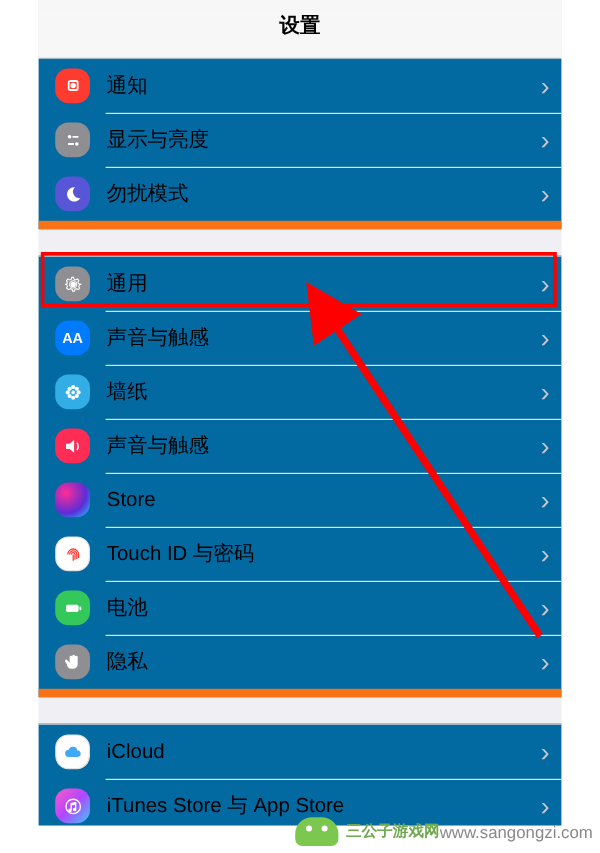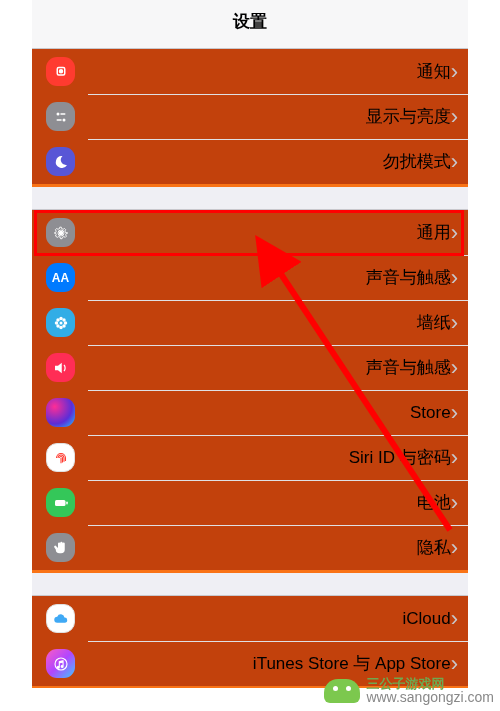--- a/index.html
+++ b/index.html
@@ -30,24 +30,23 @@
     line-height: 28px;
     text-align: center;
     background: #f7f7f8;
     border-bottom: 1px solid #c8c7cc;
     font-size: 17px;
     font-weight: 600;
     padding-top: 0;
   }
   .group {
     margin-top: 22px;
-    background: #c2410c;
+    background: #0369a1;
     border-top: 1px solid #c8c7cc;
-    border-bottom: 3px solid #f97316;
-    text-align: right;
+    border-bottom: 7px solid #f97316;
   }
   .group.first { margin-top: 0; border-top: none; }
   .row {
     display: flex;
     align-items: center;
     height: 45px;
     padding-left: 14px;
     padding-right: 10px;
     position: relative;
   }
@@ -118,21 +117,21 @@
   .wm-logo::before, .wm-logo::after {
     content: "";
     position: absolute;
     width: 5px; height: 5px;
     background: #fff;
     border-radius: 50%;
     top: 7px;
   }
   .wm-logo::before { left: 9px; }
   .wm-logo::after { right: 9px; }
-  .wm-text { display:flex; flex-direction:column; line-height:1.05; }
+  .wm-text { display:flex; flex-direction:row; line-height:1.05; }
   .wm-cn { font-size: 13px; color:#6fa84f; font-weight:700;}
   .wm-url { font-size: 14px; color:#888;text-align:right; }
 
   
   .bg-red    { background:#ff3b30; }
   .bg-gray   { background:#8e8e93; }
   .bg-purple { background:#5856d6; }
   .bg-gear   { background:#8e8e93; }
   .bg-blue   { background:#007aff; }
   .bg-cyan   { background:#32ade6; }
@@ -241,21 +240,21 @@
     </div>
     <div class="row">
       <div class="icon bg-white">
         <svg viewBox="0 0 24 24" fill="none" stroke="#ff3b30" stroke-width="1.4">
             <path d="M6 12a6 6 0 0 1 12 0v4"></path>
             <path d="M8 12a4 4 0 0 1 8 0v5"></path>
             <path d="M10 12a2 2 0 0 1 4 0v6"></path>
             <path d="M12 12v7"></path>
           </svg>
       </div>
-      <span class="label">Siri ID 与密码</span>
+      <span class="label">Touch ID 与密码</span>
       <span class="chev">›</span>
     </div>
     <div class="row">
       <div class="icon bg-green">
         <svg viewBox="0 0 24 24" fill="#fff">
             <rect x="4" y="8" width="14" height="8" rx="2"></rect>
             <rect x="19" y="10" width="2" height="4" rx="1"></rect>
           </svg>
       </div>
       <span class="label">电池</span>

